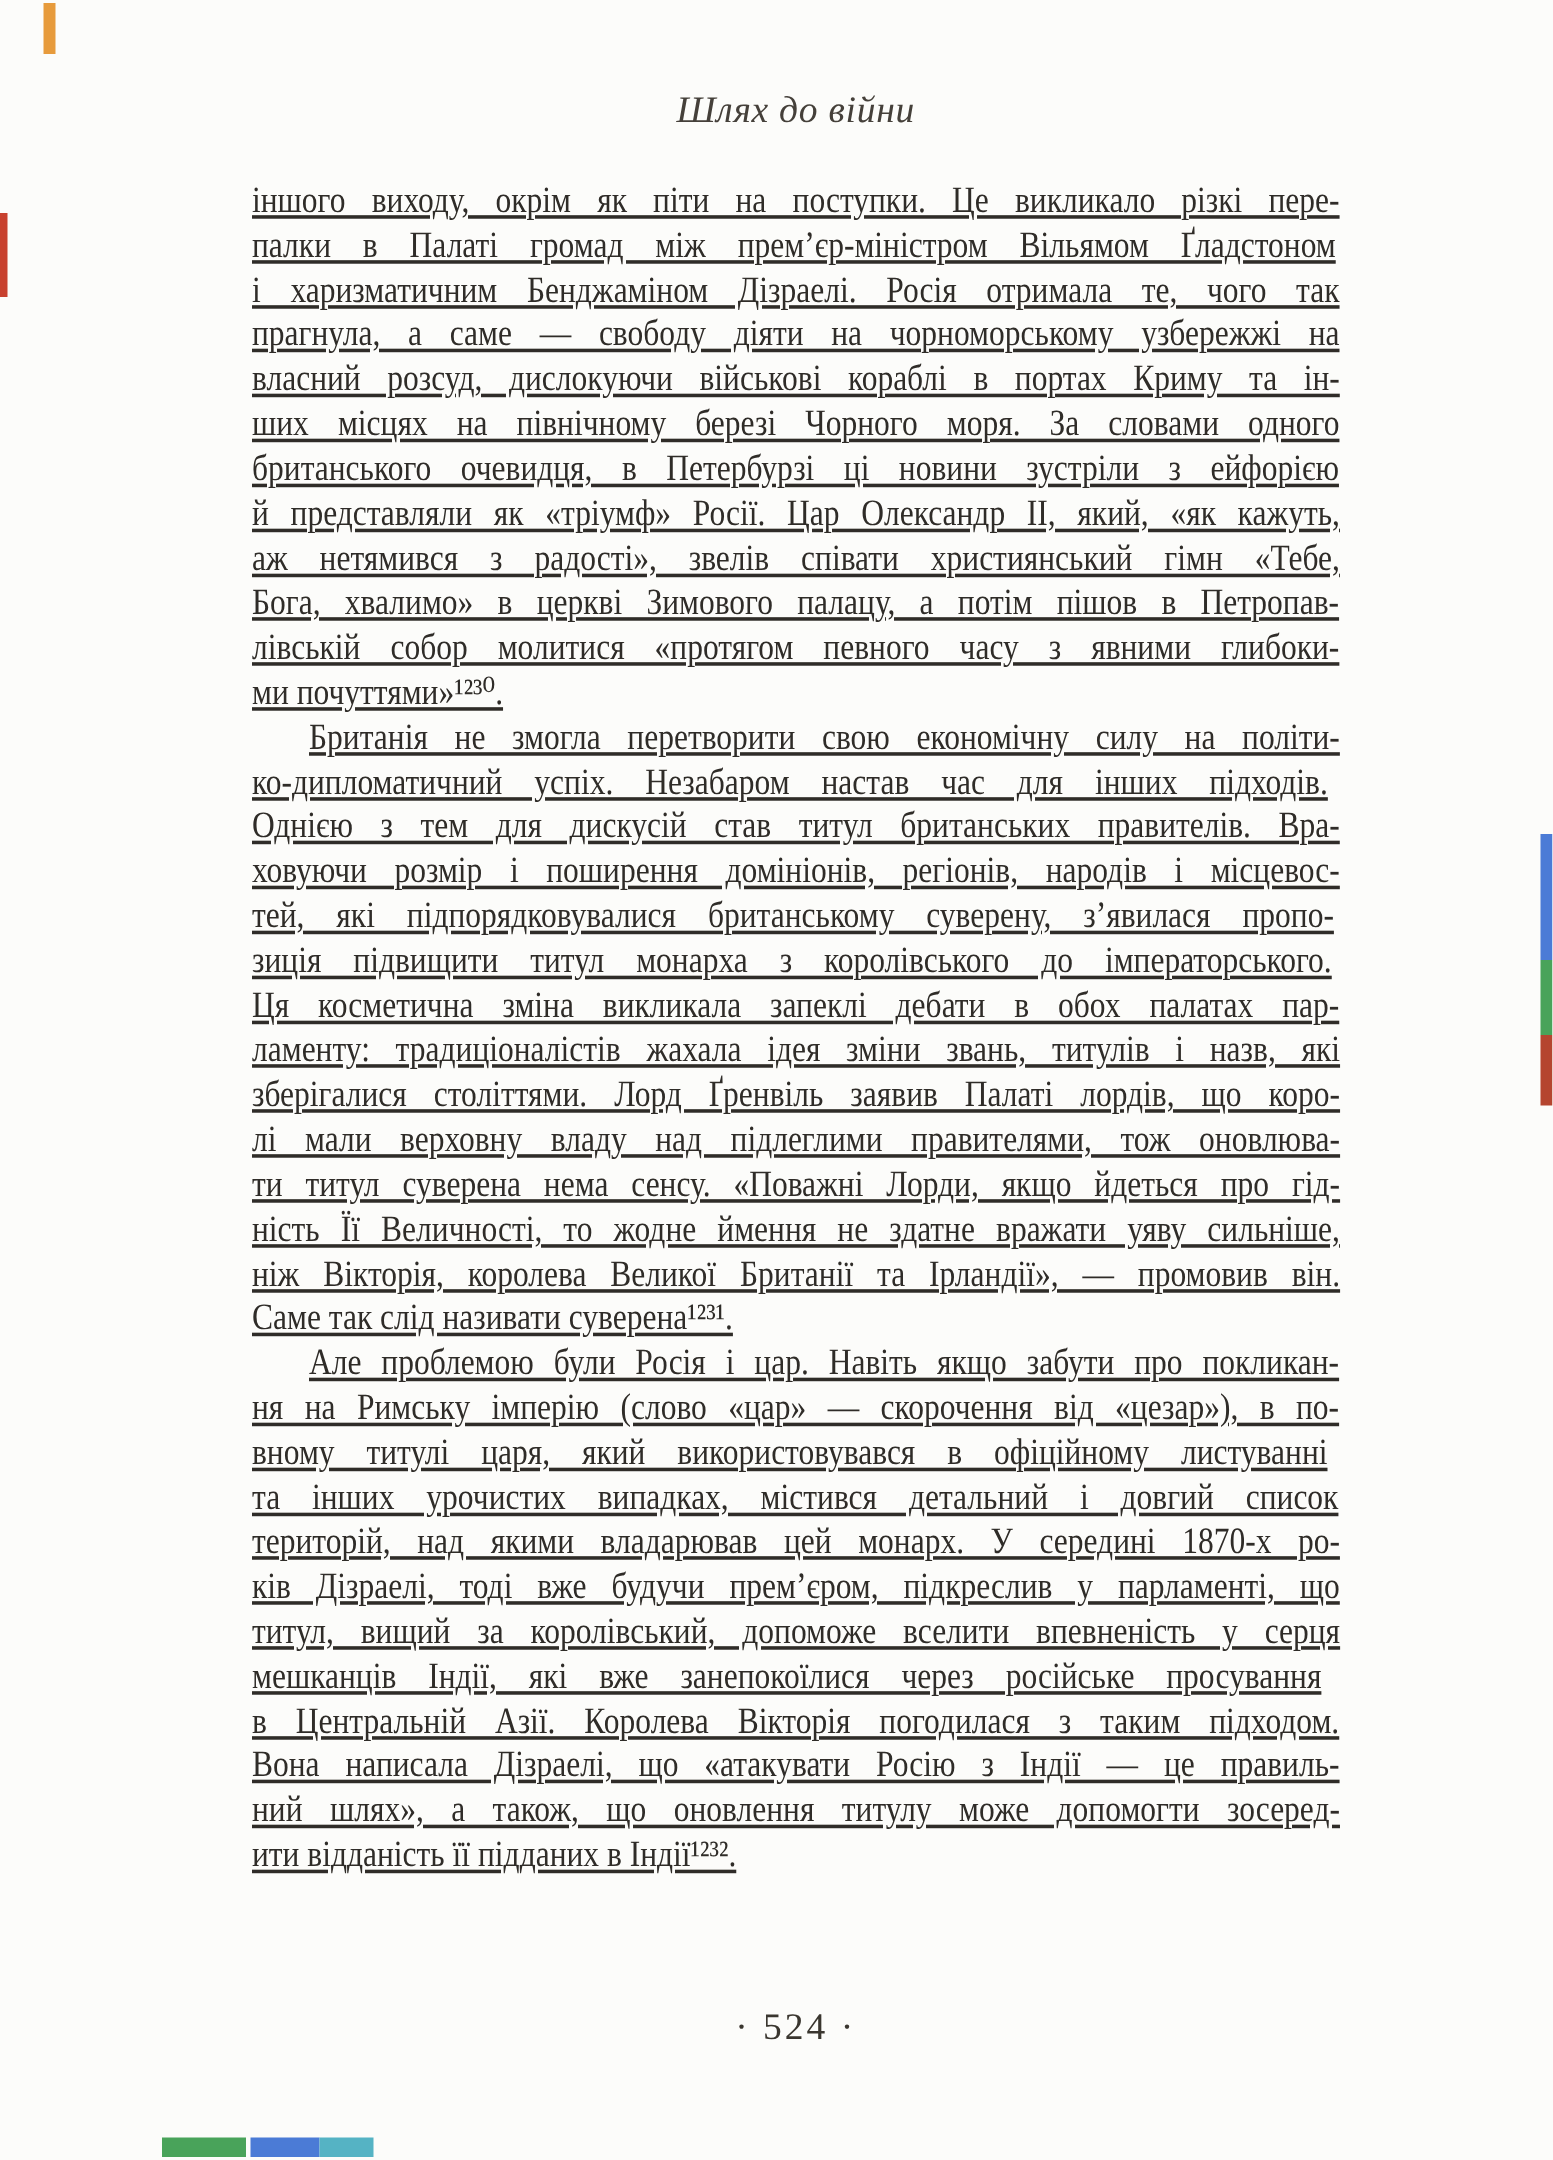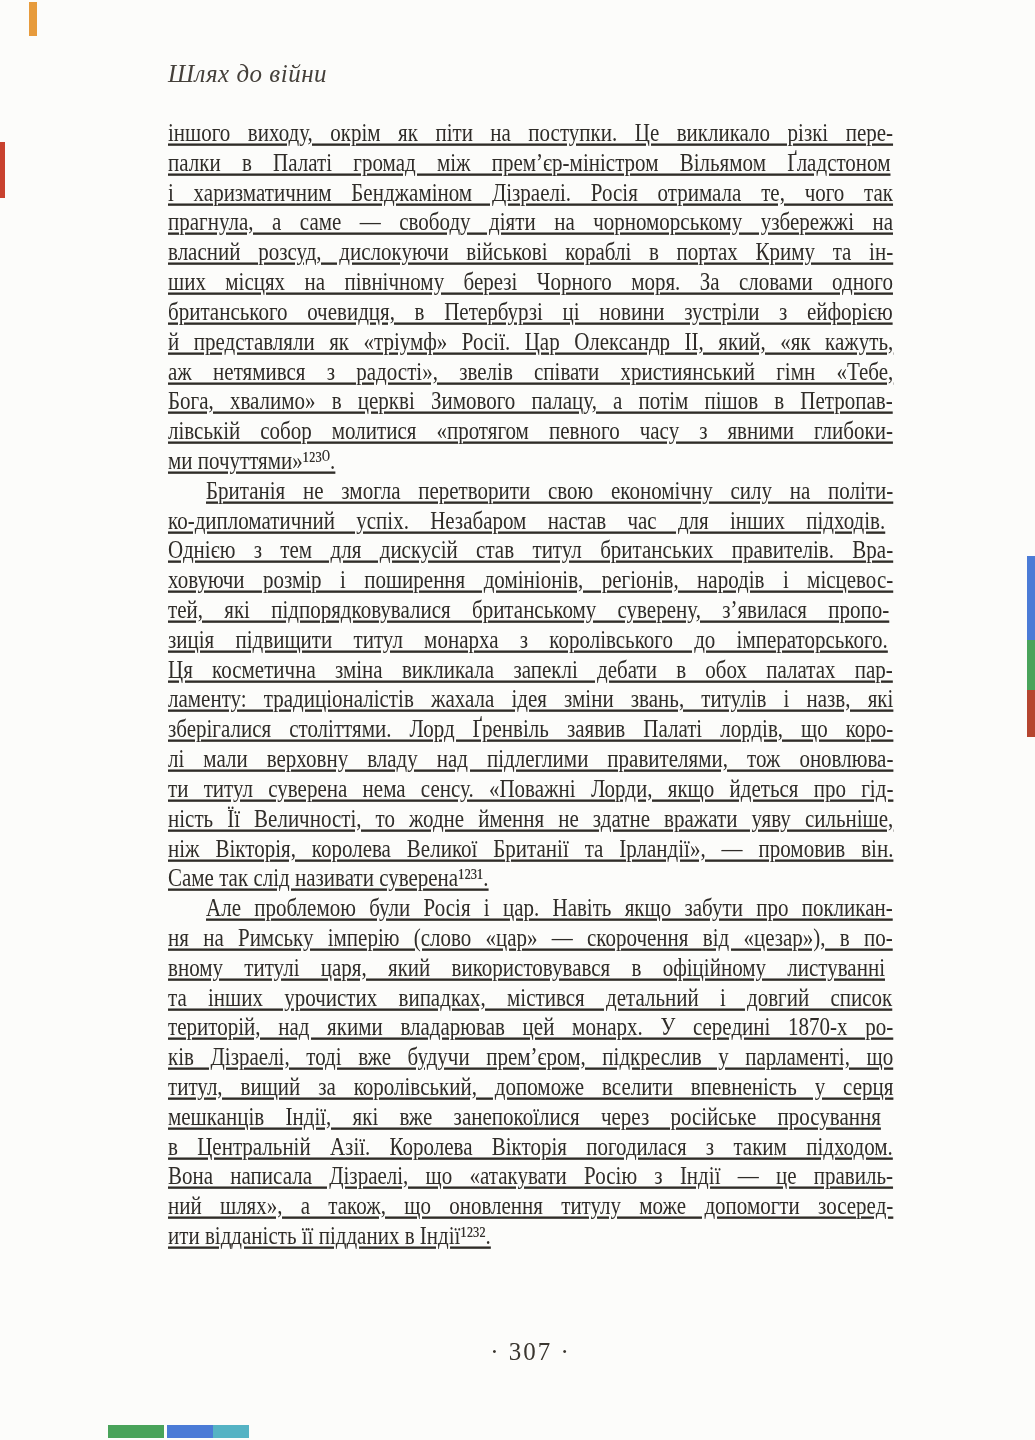--- a/index.html
+++ b/index.html
@@ -10,20 +10,21 @@
     overflow: hidden;
   }
   .page {
     position: relative;
     width: 1035px; height: 1440px;
     background: var(--bg, #fcfcfa);
   }
   .running-header {
     position: absolute;
     left: 168px; top: 60px; width: 725px;
+    text-align: center;
     font-style: italic;
     font-size: 25px;
     color: #45403a;
     letter-spacing: 0.5px;
   }
   .text-block {
     position: absolute;
     left: 168px; top: 119px; width: 725px;
     color: var(--fg, #2f2c28);
     font-size: 21px;
@@ -87,21 +88,21 @@
       <div class="line" style="word-spacing: 12.4444px;"><span>територій, над якими владарював цей монарх. У середині 1870-х ро-</span></div>
       <div class="line" style="word-spacing: 11.3333px;"><span>ків Дізраелі, тоді вже будучи прем’єром, підкреслив у парламенті, що</span></div>
       <div class="line" style="word-spacing: 12.625px;"><span>титул, вищий за королівський, допоможе вселити впевненість у серця</span></div>
       <div class="line" style="word-spacing: 16px;"><span>мешканців Індії, які вже занепокоїлися через російське просування</span></div>
       <div class="line" style="word-spacing: 14px;"><span>в Центральній Азії. Королева Вікторія погодилася з таким підходом.</span></div>
       <div class="line" style="word-spacing: 12px;"><span>Вона написала Дізраелі, що «атакувати Росію з Індії — це правиль-</span></div>
       <div class="line" style="word-spacing: 13px;"><span>ний шлях», а також, що оновлення титулу може допомогти зосеред-</span></div>
       <div class="line last"><span>ити відданість її підданих в Індії¹²³².</span></div>
     </div>
 
-  <div class="page-number">· 307 ·</div>
+  <div class="page-number">· 524 ·</div>
 
   <div id="artifacts-layer">
       <div class="artifact" style="left: 29px; top: 2px; width: 8px; height: 34px; background: rgb(231, 155, 60);"></div>
       <div class="artifact" style="left: 0px; top: 142px; width: 5px; height: 56px; background: rgb(200, 65, 46);"></div>
       <div class="artifact" style="left: 108px; top: 1425px; width: 56px; height: 13px; background: rgb(73, 163, 90);"></div>
       <div class="artifact" style="left: 167px; top: 1425px; width: 46px; height: 13px; background: rgb(75, 123, 214);"></div>
       <div class="artifact" style="left: 213px; top: 1425px; width: 36px; height: 13px; background: rgb(85, 179, 196);"></div>
       <div class="artifact" style="left: 1027px; top: 556px; width: 8px; height: 84px; background: rgb(75, 123, 214);"></div>
       <div class="artifact" style="left: 1027px; top: 640px; width: 8px; height: 50px; background: rgb(73, 163, 90);"></div>
       <div class="artifact" style="left: 1027px; top: 690px; width: 8px; height: 47px; background: rgb(181, 69, 47);"></div>

